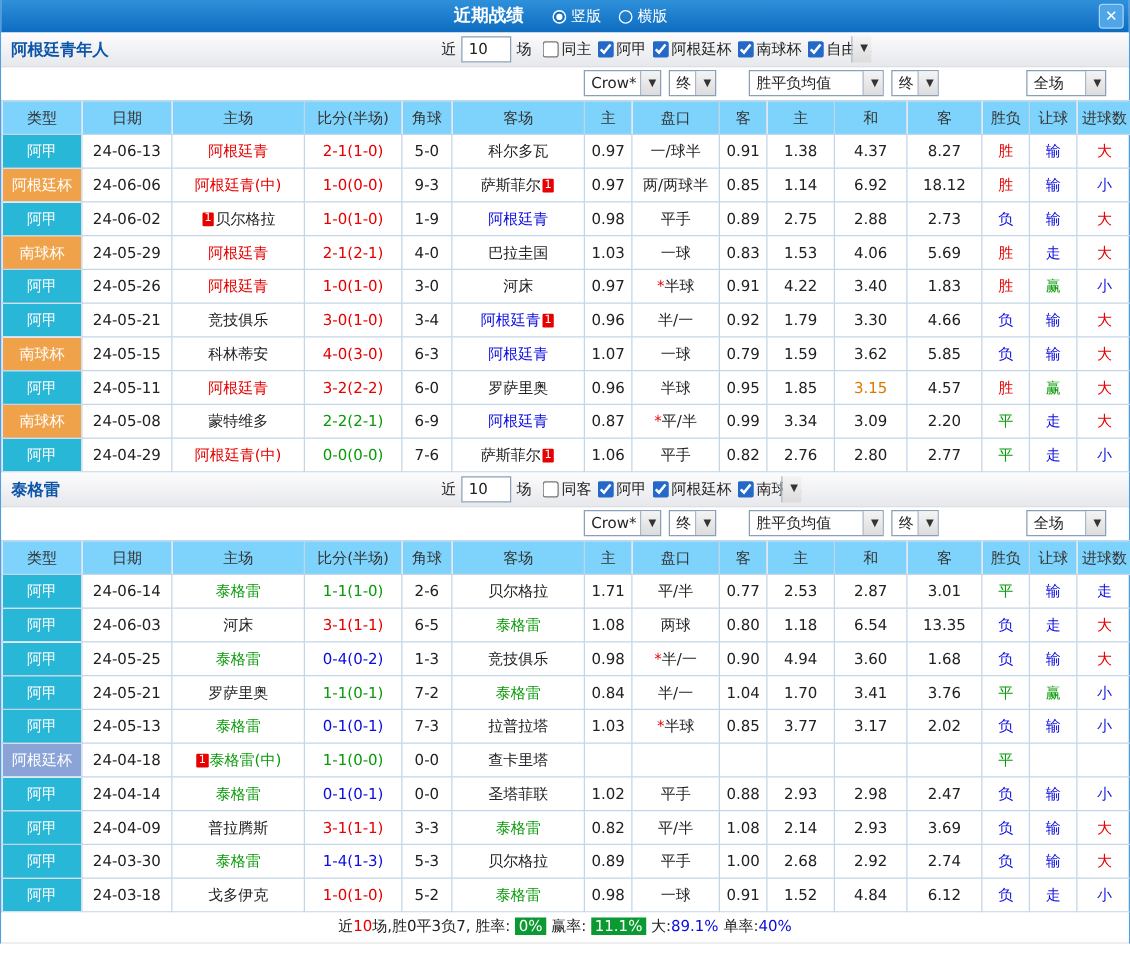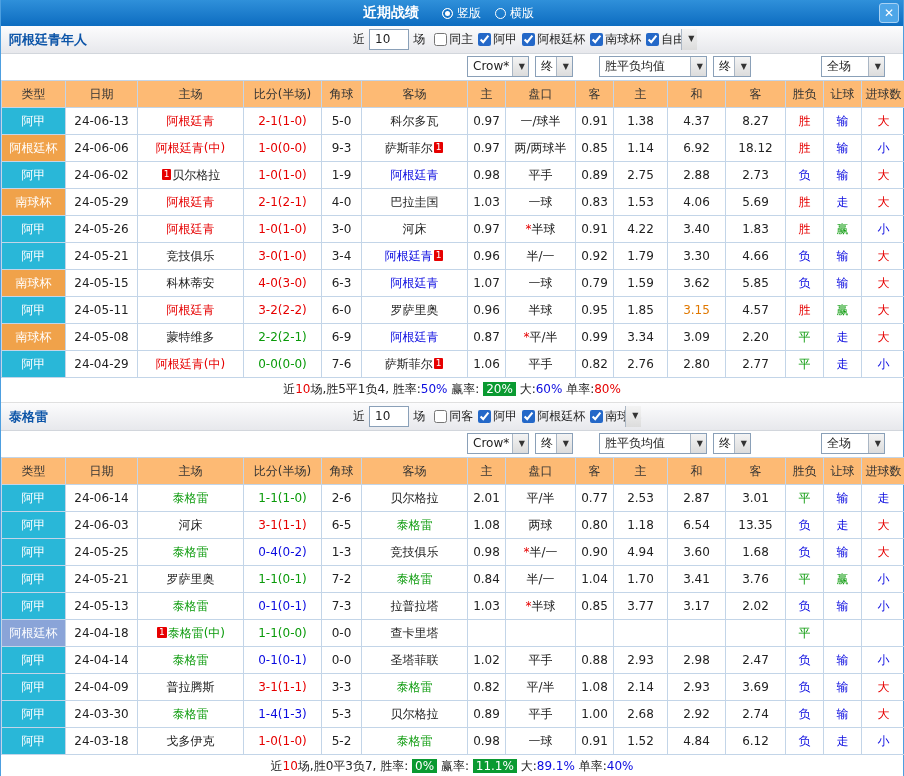--- a/index.html
+++ b/index.html
@@ -25,21 +25,21 @@
   
   .selects-row { height:26px; position:relative; background:#fff; }
   .sel { position:absolute; top:2px; height:21px; line-height:19px; border:1px solid #8aa0b8; background:#fff; padding:0 18px 0 5px; cursor:pointer; white-space:nowrap; }
   .sel::before { content:""; position:absolute; right:0; top:0; width:15px; height:100%; background:linear-gradient(#f4f4f4,#dcdcdc); border-left:1px solid #aab6c4; }
   .sel::after { content:"▼"; position:absolute; right:3px; top:0; font-size:8px; color:#333; }
   .sel.inline { position:static; display:inline-block; }
 
   
   table { border-collapse:collapse; table-layout:fixed; width:904px; }
   th,td { border:1px solid #c3d5e8; height:27px; text-align:center; overflow:hidden; white-space:nowrap; font-size:12px; font-weight:normal; padding:0 1px; }
-  thead th { background:#fdba74; color:#333; }
+  thead th { background:#7dd3fc; color:#333; }
   td.league { color:#fff; }
   .card { display:inline-block; background:#e60000; color:#fff; font-size:9px; line-height:11px; padding:0 2px; margin:0 1px; vertical-align:2px; border-radius:1px; }
 
   
   .t-red { color:#e60000; }
   .t-blue { color:#0b0be0; }
   .t-green { color:#0a9a0a; }
   .t-orange { color:#e07800; }
   .badge-green { background:#0a9a31; color:#fff; padding:0 3px; }
 
@@ -299,21 +299,20 @@
     <td>0.82</td>
     <td>2.76</td>
     <td>2.80</td>
     <td>2.77</td>
     <td class="t-green">平</td>
     <td class="t-blue">走</td>
     <td class="t-blue">小</td>
   </tr>
         </tbody>
     </table>
-    <div class="summary"><span>近</span><span class="t-red">10</span><span>场,胜5平1负4, 胜率:</span><span class="t-blue">50%</span><span> 赢率: </span><span class="badge-green">20%</span><span> 大:</span><span class="t-blue">60%</span><span> 单率:</span><span class="t-red">80%</span></div>
   </div>
 
   <div class="section">
     <div class="sec-header">
       <span class="team-name">泰格雷</span>
       <span class="filters">
         <span>近</span>
         <span class="sel inline"><span>10</span></span>
         <span>场</span>
         <span><label class="cb">
@@ -376,21 +375,21 @@
         </tr>
       </thead>
       <tbody>
           <tr>
     <td class="league" style="background: rgb(41, 183, 216);">阿甲</td>
     <td>24-06-14</td>
     <td><span class="t-green">泰格雷</span></td>
     <td class="t-green">1-1(1-0)</td>
     <td>2-6</td>
     <td><span>贝尔格拉</span></td>
-    <td>2.01</td>
+    <td>1.71</td>
     <td>平/半</td>
     <td>0.77</td>
     <td>2.53</td>
     <td>2.87</td>
     <td>3.01</td>
     <td class="t-green">平</td>
     <td class="t-blue">输</td>
     <td class="t-blue">走</td>
   </tr>
           <tr>

